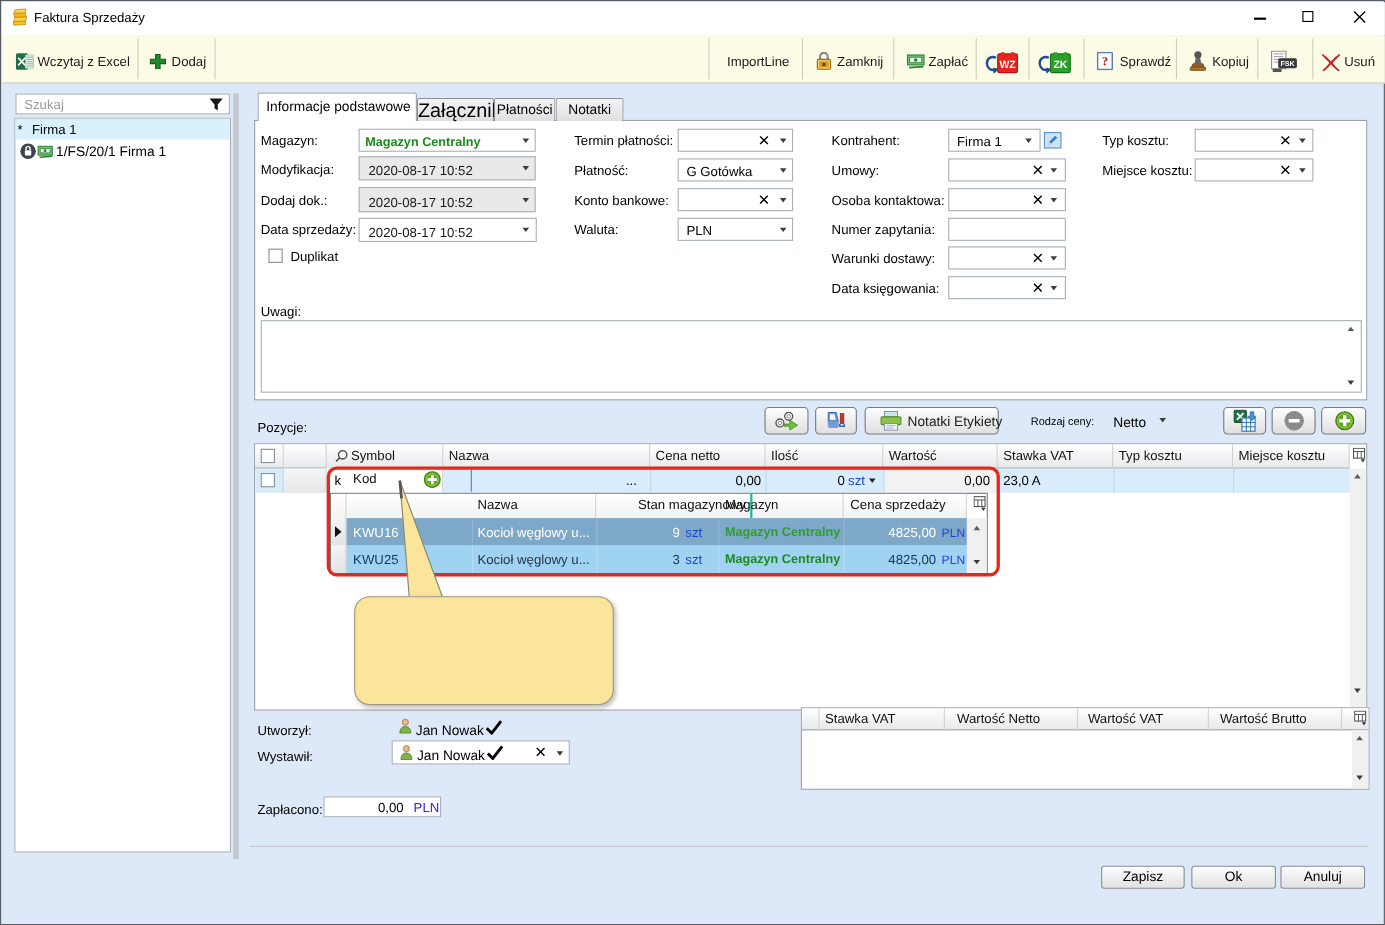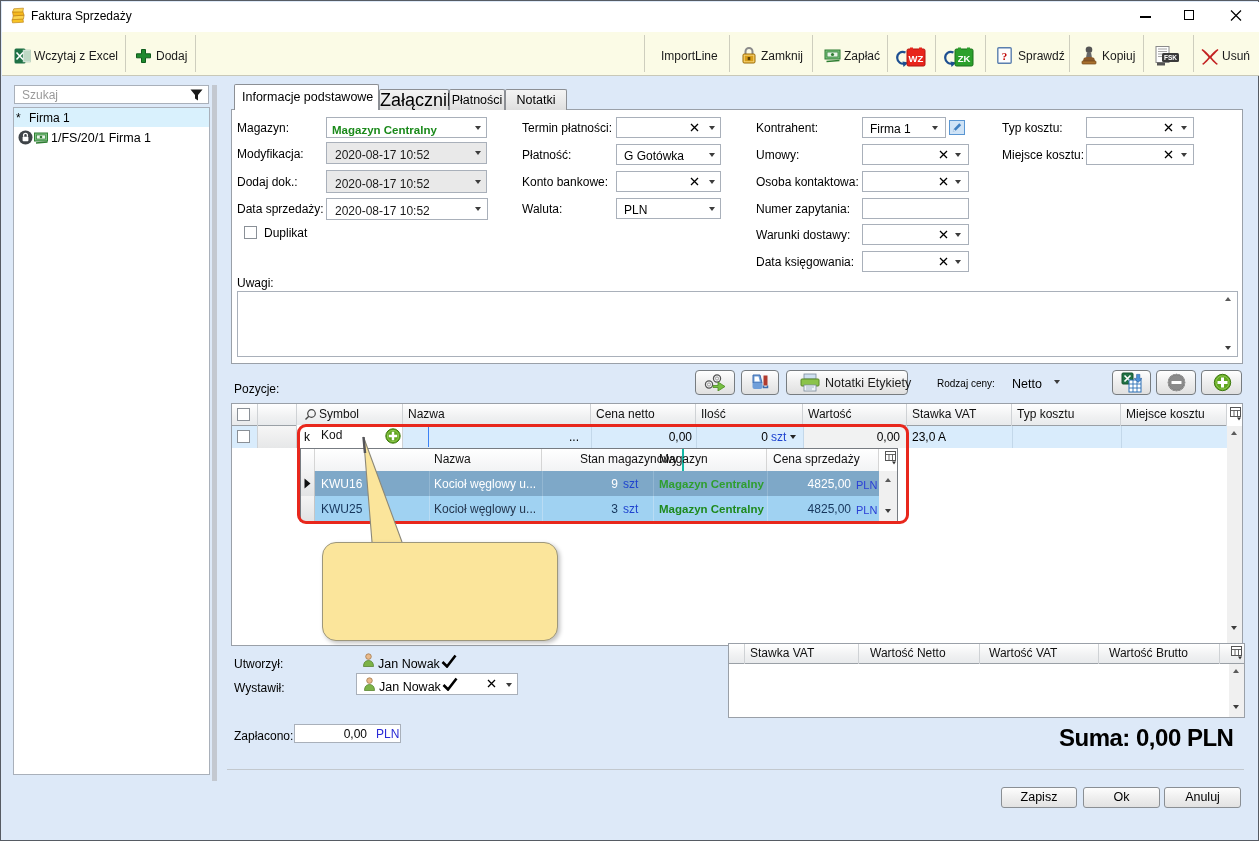--- a/index.html
+++ b/index.html
@@ -455,19 +455,18 @@
   <div class="hcell" style="left:1098px;top:643px;width:121px;height:20px;line-height:19px;padding-left:10px">Wartość Brutto</div>
   <svg class="abs" style="left:1230px;top:645px" width="13" height="14" viewBox="0 0 13 14">
     <rect x="0.5" y="0.5" width="10" height="9" fill="#fff" stroke="#555"></rect>
     <path d="M0.5 3.5 H10.5 M4 3.5 V9.5 M7.5 3.5 V9.5" stroke="#555" stroke-width="0.9"></path>
     <path d="M7 10.5 l2 3 l2 -3 Z" fill="#333"></path>
   </svg>
   <div class="scrtrack" style="left:1228px;top:663px;width:15px;height:53px"></div>
   <div class="uarr" style="left:1232px;top:668px"></div>
   <div class="darr" style="left:1232px;top:704px"></div>
 
-  <div class="abs" style="left:1058px;top:723px;font-size:24px;font-weight:bold;color:#000;white-space:nowrap;letter-spacing:-0.5px">Suma: 0,00 PLN</div>
 
   <div class="abs" style="left:226px;top:768px;width:1017px;height:1px;background:#c2c8ce"></div>
   <div class="btn" style="left:1000px;top:786px;width:76px;height:21px;line-height:19px">Zapisz</div>
   <div class="btn" style="left:1082px;top:786px;width:77px;height:21px;line-height:19px">Ok</div>
   <div class="btn" style="left:1163px;top:786px;width:77px;height:21px;line-height:19px">Anuluj</div>
 </div>
 
 </body></html>

